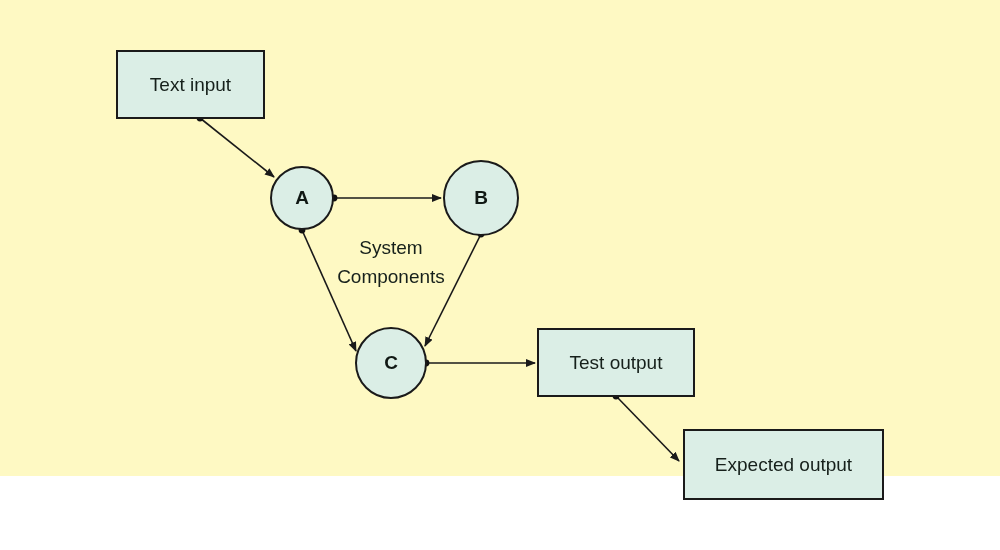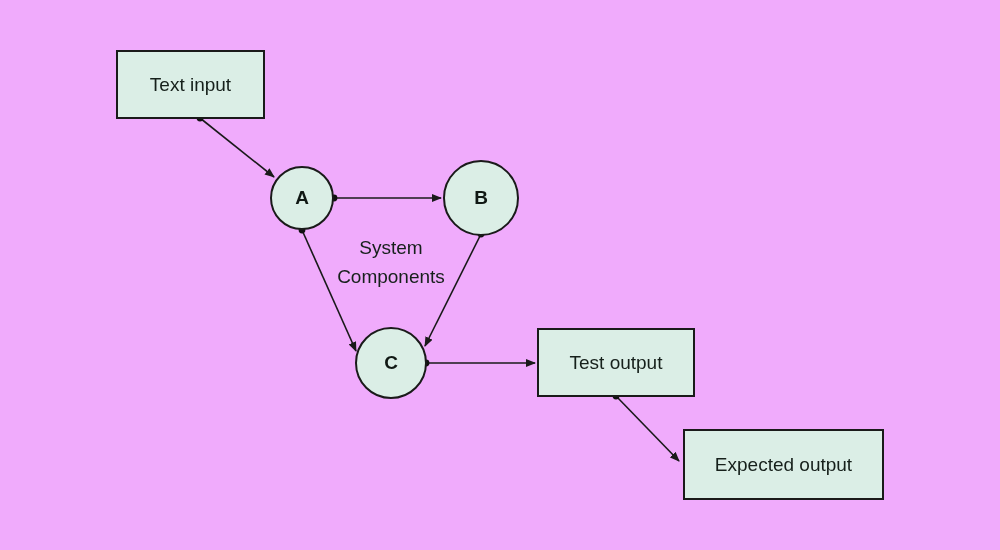--- a/index.html
+++ b/index.html
@@ -9,22 +9,22 @@
   }
   body {
     width: 1000px;
     height: 550px;
     overflow: hidden;
     font-family: "Liberation Sans", sans-serif;
   }
   #diagram-canvas {
     position: relative;
     width: 1000px;
-    height: 550px;
-    background: #f0abfc;
+    height: 476px;
+    background: #fef9c3;
   }
   #diagram-svg {
     position: absolute;
     top: 0;
     left: 0;
     width: 1000px;
     height: 550px;
     display: block;
   }
   .node-box-rect {

